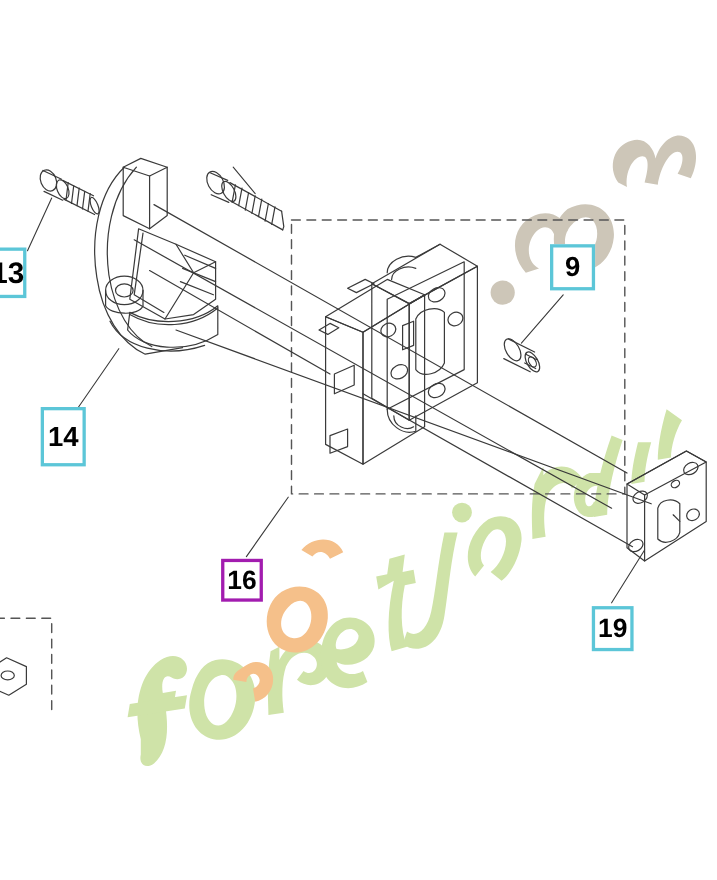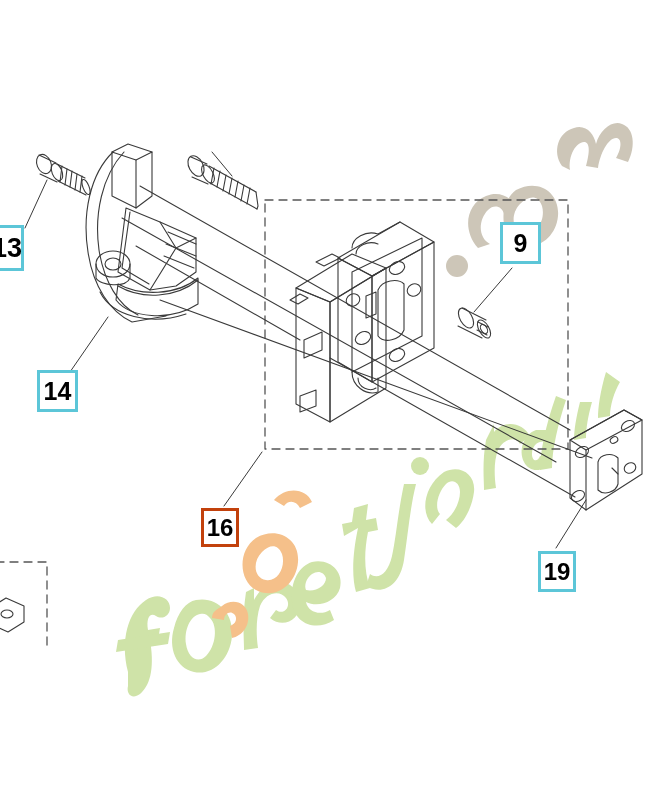--- a/index.html
+++ b/index.html
@@ -20,21 +20,21 @@
     display:flex;align-items:center;justify-content:center;
     font-weight:bold;
     font-family:"Liberation Sans", sans-serif;
     color:#000000;
     line-height:1;
     box-sizing:border-box;
     z-index:5;
     user-select:none;
   }
   .callout.normal{border:3px solid #5cc6d8;}
-  .callout.selected{border:3px solid #c2410c;}
+  .callout.selected{border:3px solid #a21caf;}
 </style>
 </head>
 <body>
 
 <div id="stage">
 
   <svg class="layer-watermark" viewBox="0 0 652 800">
     <g>
 
       <path d="M128 672 C120 640 128 612 146 600 C158 592 170 598 170 608 C170 616 162 620 156 616 C150 612 146 618 148 630 L160 628 L158 640 L150 640 C154 664 152 684 140 694 C132 700 126 694 128 686 Z" fill="#cfe3a8"></path>
@@ -217,21 +217,21 @@
         <ellipse cx="7" cy="614" rx="6" ry="4"></ellipse>
       </g>
 
     </g>
   </svg>
 
   <div class="callout normal" style="left:-10px;top:225px;width:34px;height:46px;font-size:27px;">
     <span>13</span>
   </div>
 
-  <div class="callout normal" style="left:37px;top:370px;width:41px;height:42px;font-size:25px;">
+  <div class="callout normal" style="left:37px;top:370px;width:41px;height:54px;font-size:25px;">
     <span>14</span>
   </div>
 
   <div class="callout selected" style="left:201px;top:508px;width:38px;height:39px;font-size:24px;">
     <span>16</span>
   </div>
 
   <div class="callout normal" style="left:500px;top:222px;width:41px;height:42px;font-size:25px;">
     <span>9</span>
   </div>

